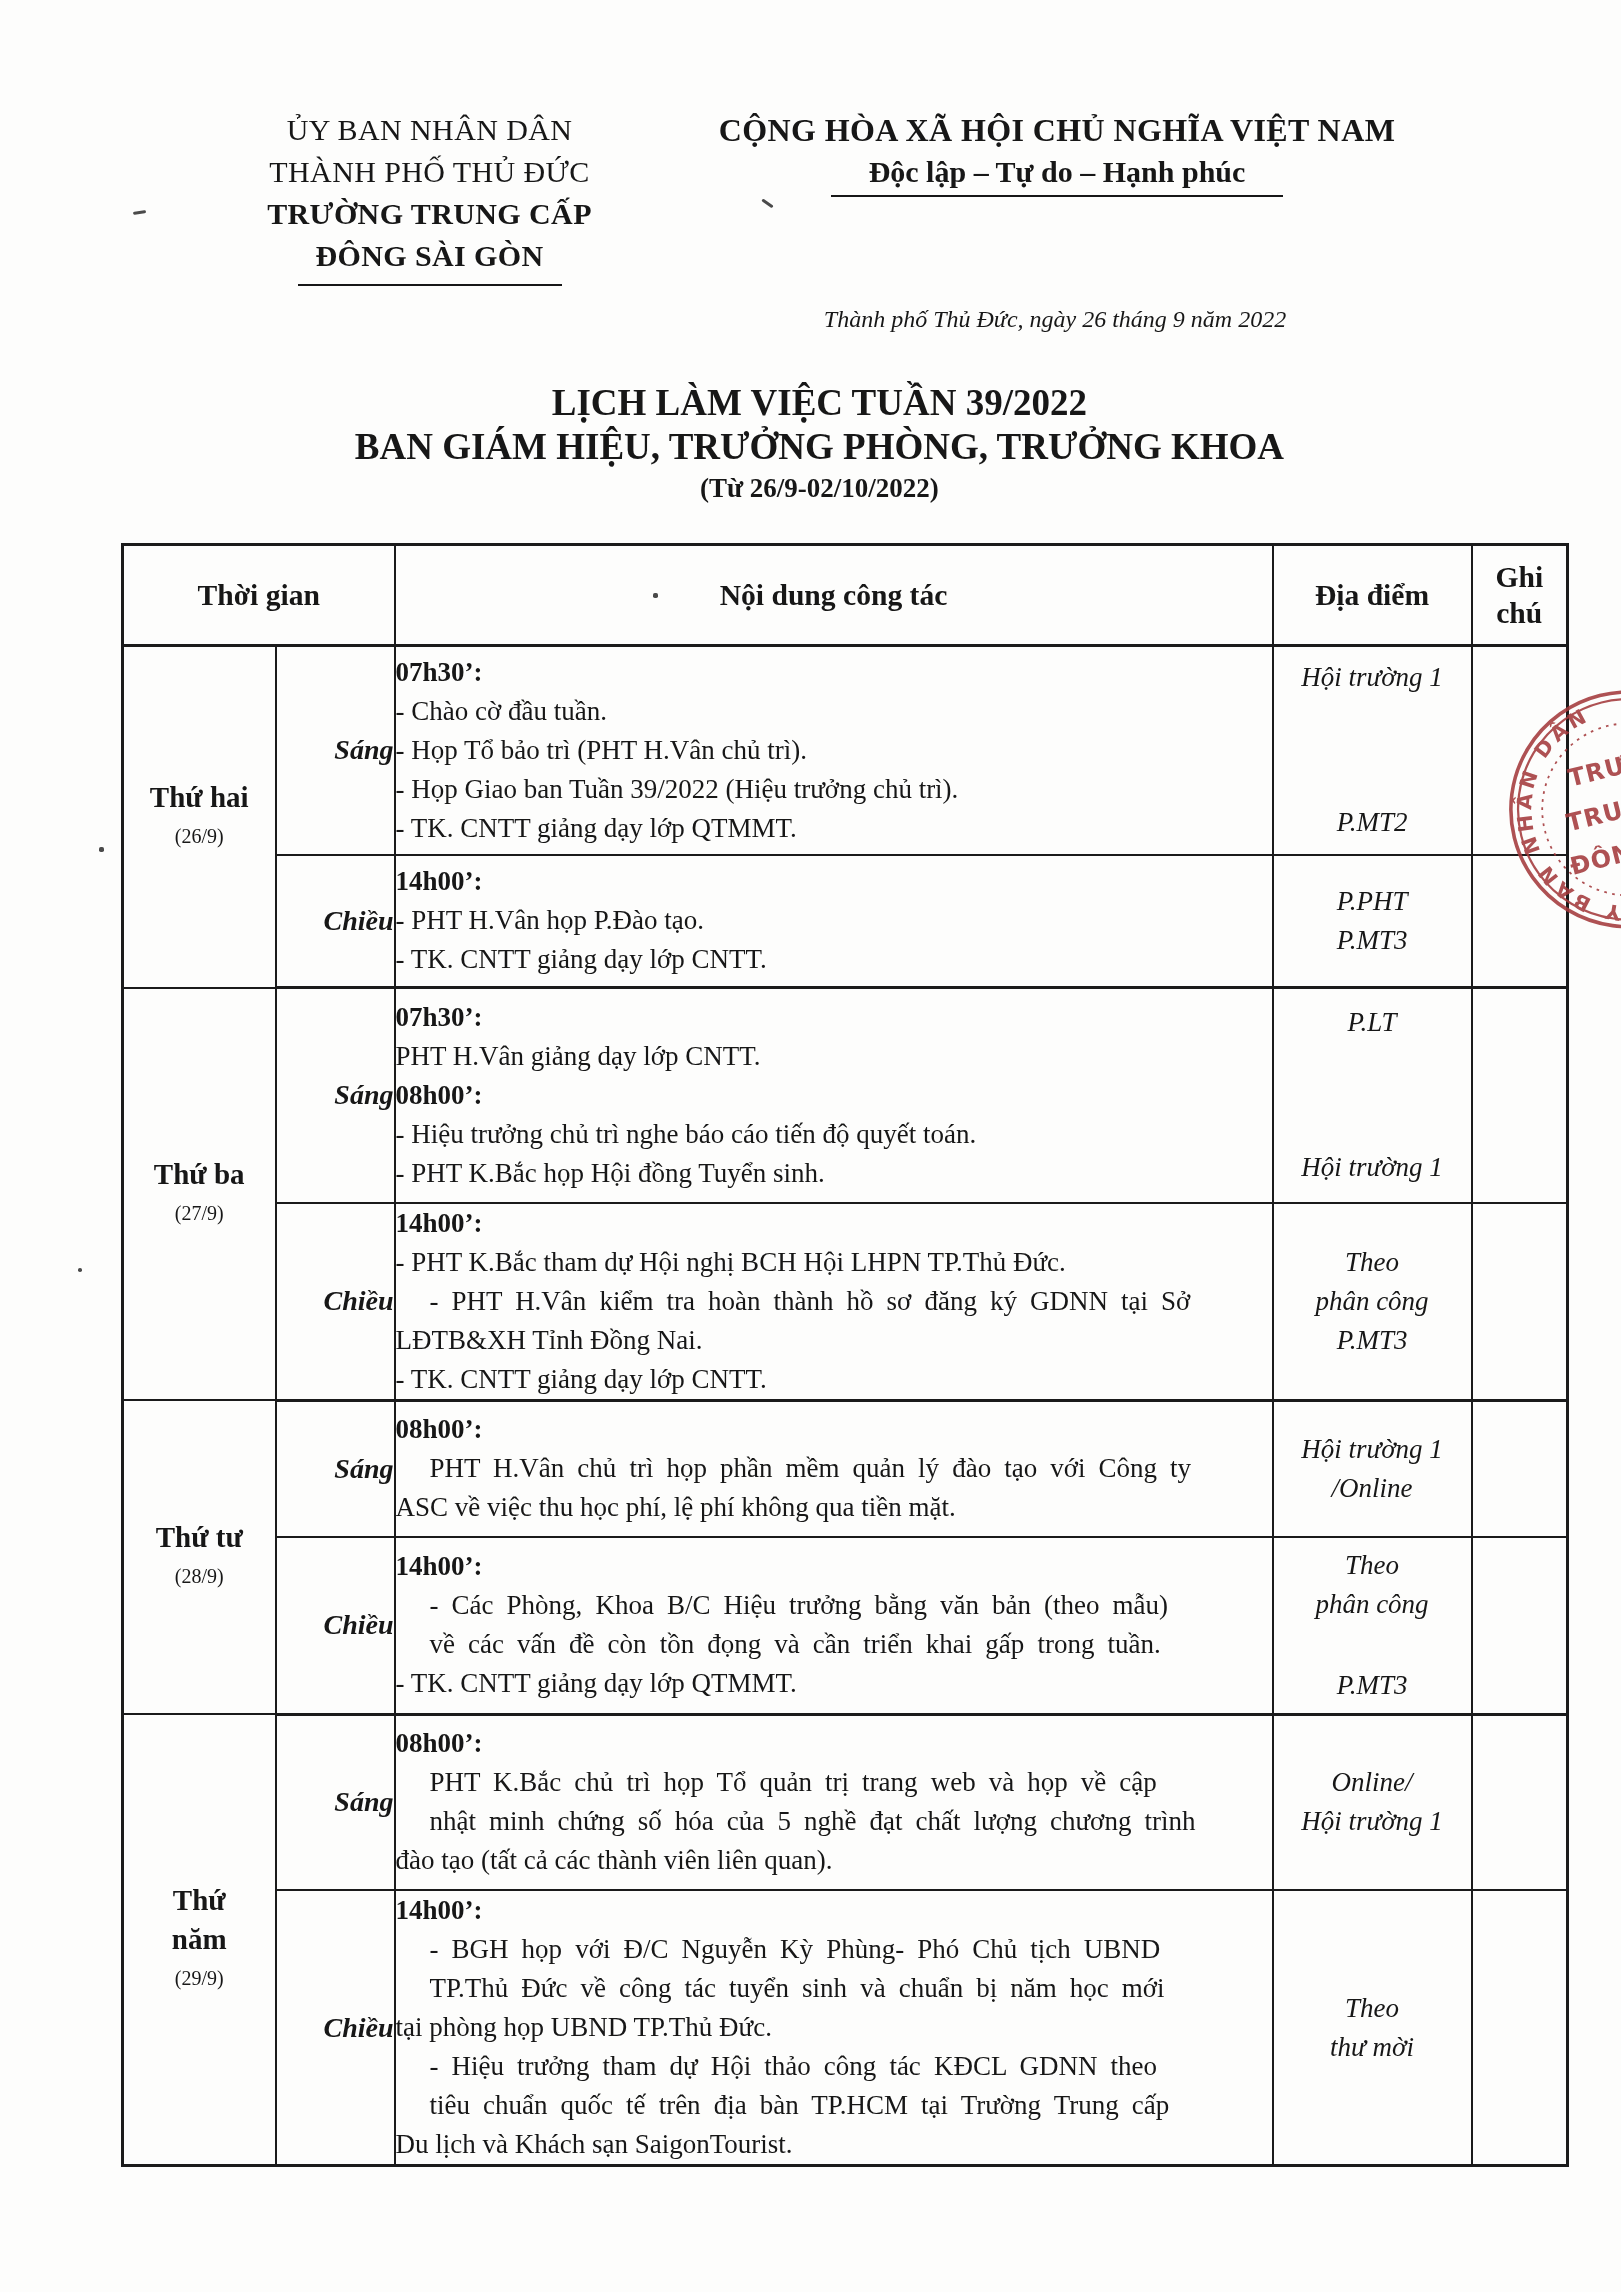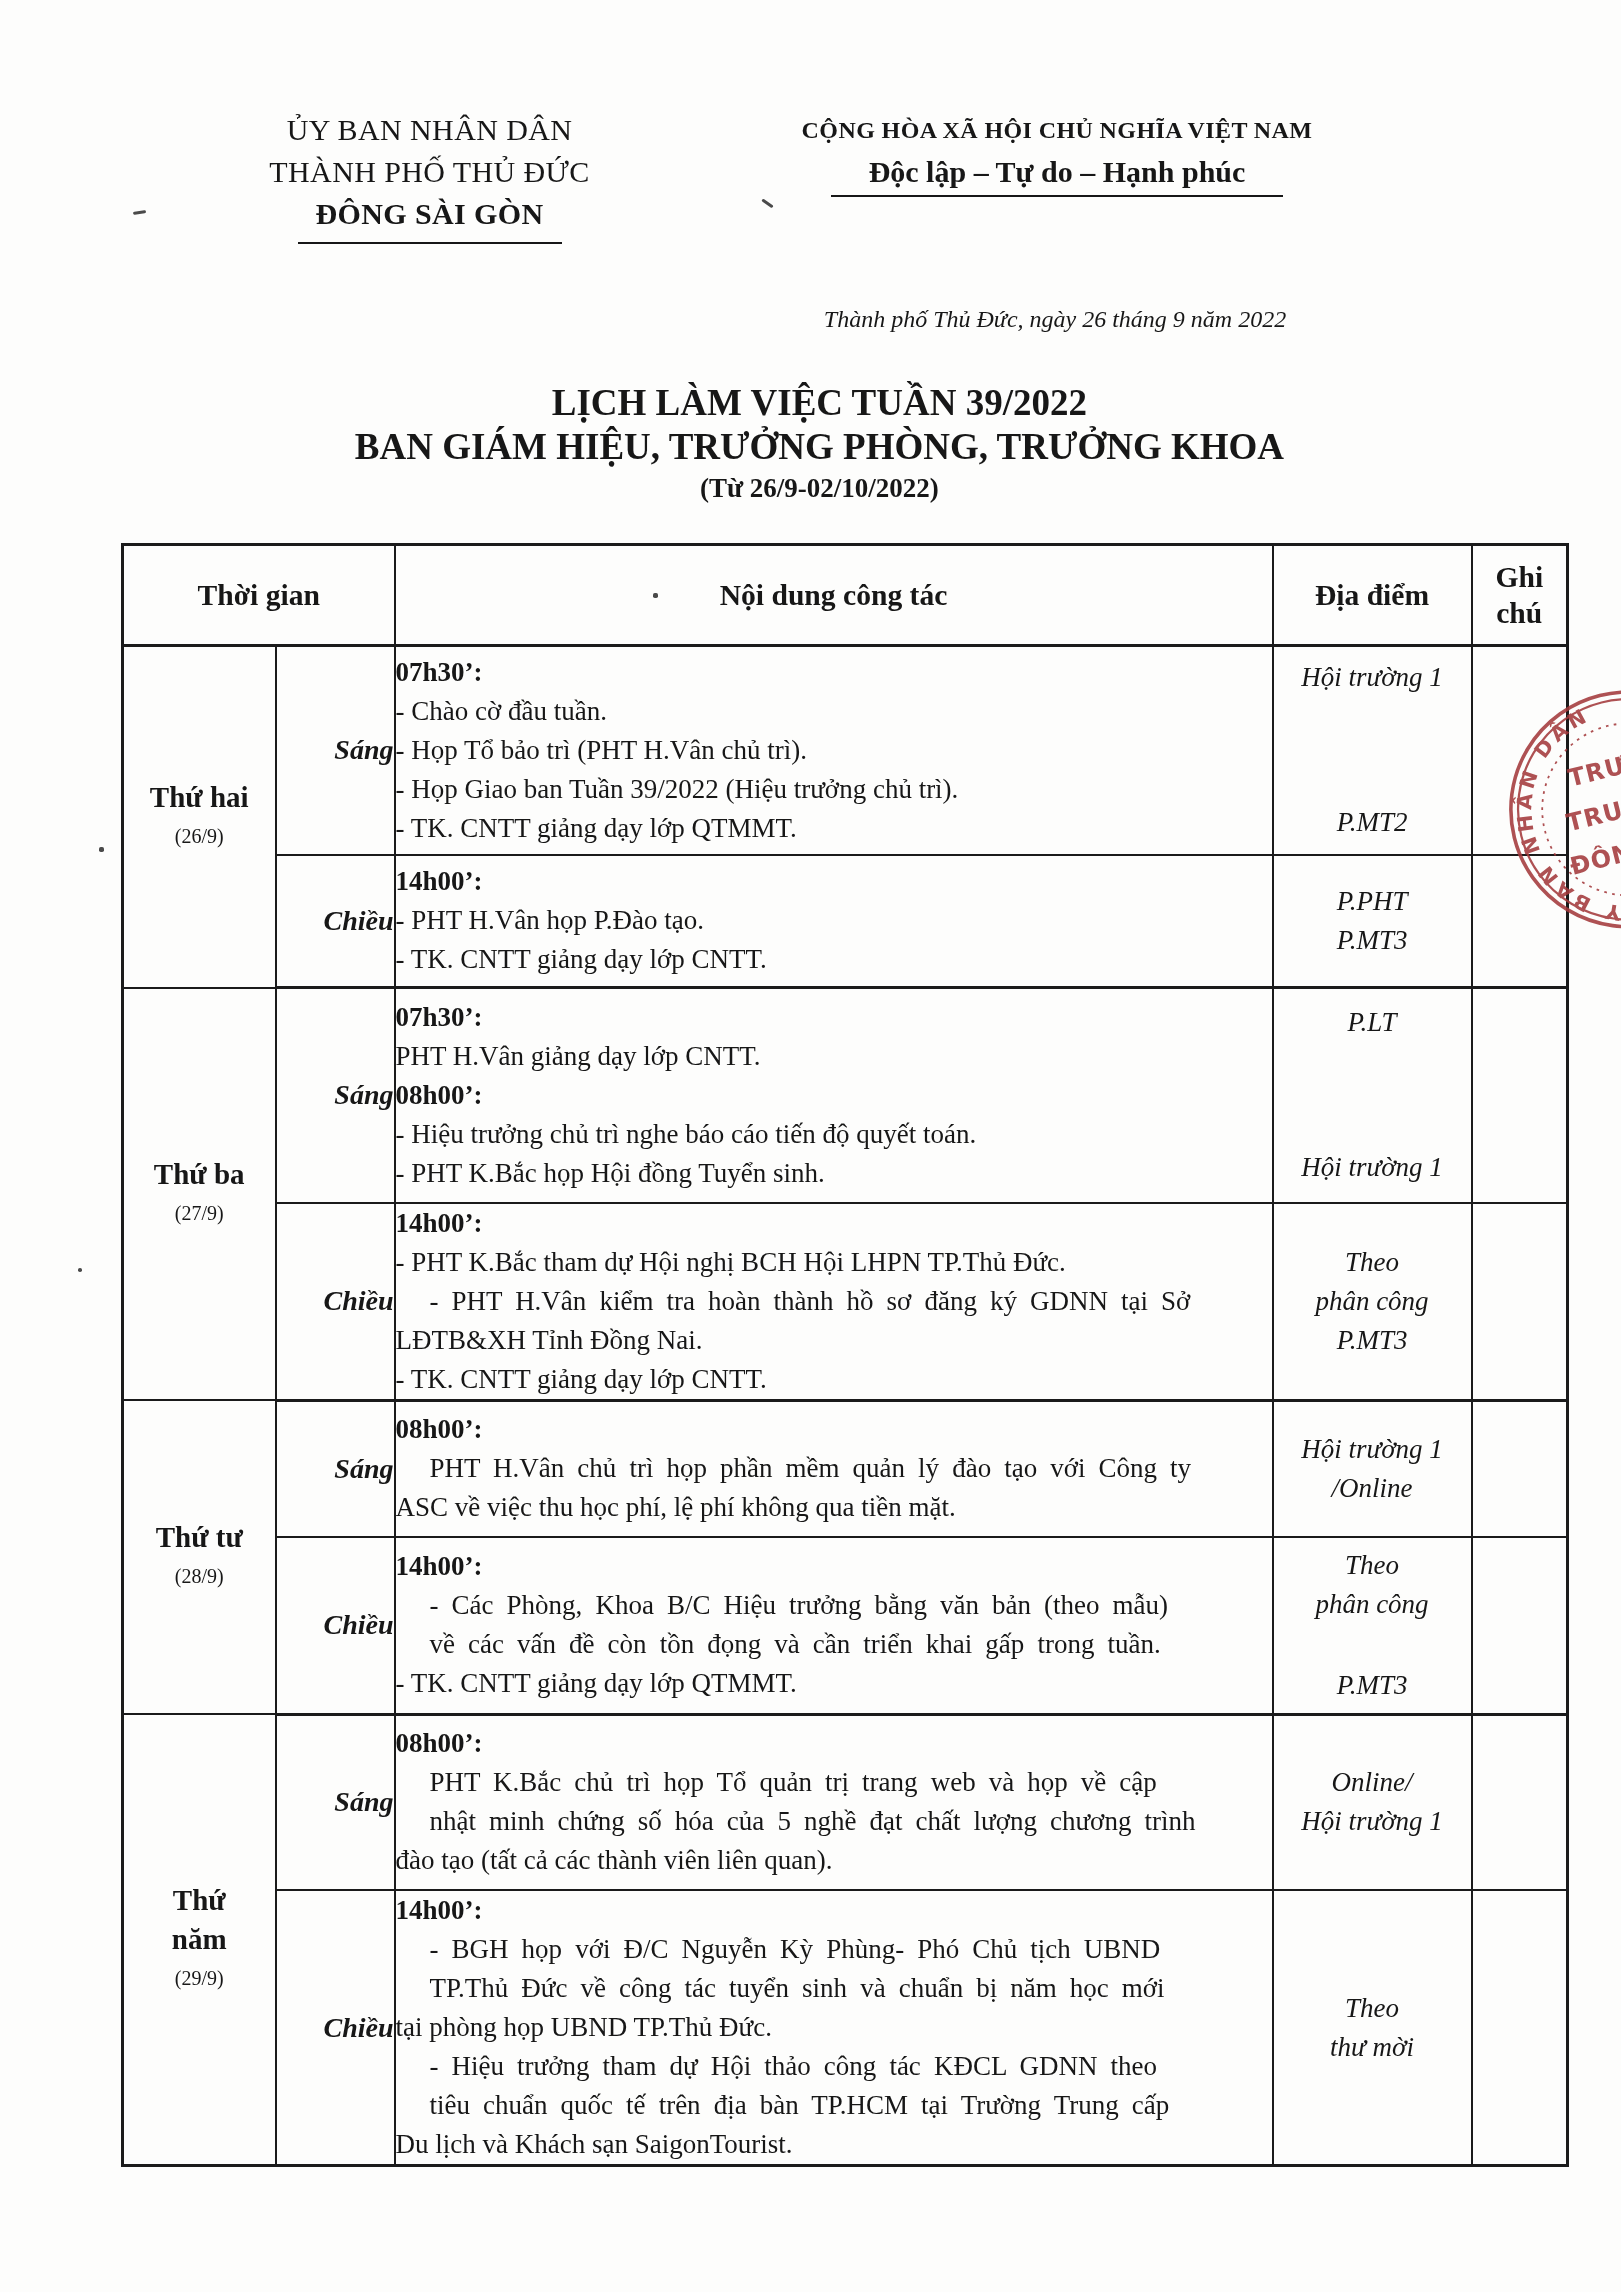--- a/index.html
+++ b/index.html
@@ -6,21 +6,21 @@
   .page{
     position:relative; width:1621px; height:2293px; background:#fdfdfc;
     overflow:hidden; font-family:"Liberation Serif","DejaVu Serif",serif; color:#171717;
   }
   
   .org-left{position:absolute; left:170px; top:109px; width:519px; text-align:center;}
   .org-left .l{font-size:30px; line-height:42px; letter-spacing:0.4px;text-align:center;}
   .org-left .l.b{font-weight:bold;}
   .org-left .rule{width:264px; border-top:2.7px solid #171717; margin:7.2px auto 0 auto;}
   .org-right{position:absolute; left:699px; top:109px; width:716px; text-align:center;}
-  .org-right .l1{font-size:24px; font-weight:bold; line-height:42px; letter-spacing:0.4px;}
+  .org-right .l1{font-size:32px; font-weight:bold; line-height:42px; letter-spacing:0.4px;}
   .org-right .l2{font-size:30px; font-weight:bold; line-height:42px;}
   .org-right .rule{width:452px; border-top:2.7px solid #171717; margin:1.8px auto 0 auto;}
   .dateline{position:absolute; left:697px; top:306px; width:716px; text-align:center;
     font-style:italic; font-size:24px;}
   .title-block{position:absolute; left:13.4px; top:381px; width:1612px; text-align:center;}
   .title-block .t1{font-size:37px; font-weight:bold; line-height:44px;}
   .title-block .t2{font-size:37px; font-weight:bold; line-height:44px;}
   .title-block .t3{font-size:27px; font-weight:bold; line-height:39px;}
   
   table.sched{position:absolute; left:121px; top:543px; width:1445px;
@@ -49,20 +49,21 @@
   .art{position:absolute; background:#4a4a4a; border-radius:1.8px;}
 </style>
 </head>
 <body>
 
 <div class="page">
 
   <div class="org-left">
     <div class="l">ỦY BAN NHÂN DÂN</div>
     <div class="l">THÀNH PHỐ THỦ ĐỨC</div>
+    <div class="l b">TRƯỜNG TRUNG CẤP</div>
     <div class="l b">ĐÔNG SÀI GÒN</div>
     <div class="rule"></div>
   </div>
 
   <div class="org-right">
     <div class="l1">CỘNG HÒA XÃ HỘI CHỦ NGHĨA VIỆT NAM</div>
     <div class="l2">Độc lập – Tự do – Hạnh phúc</div>
     <div class="rule"></div>
   </div>
 

